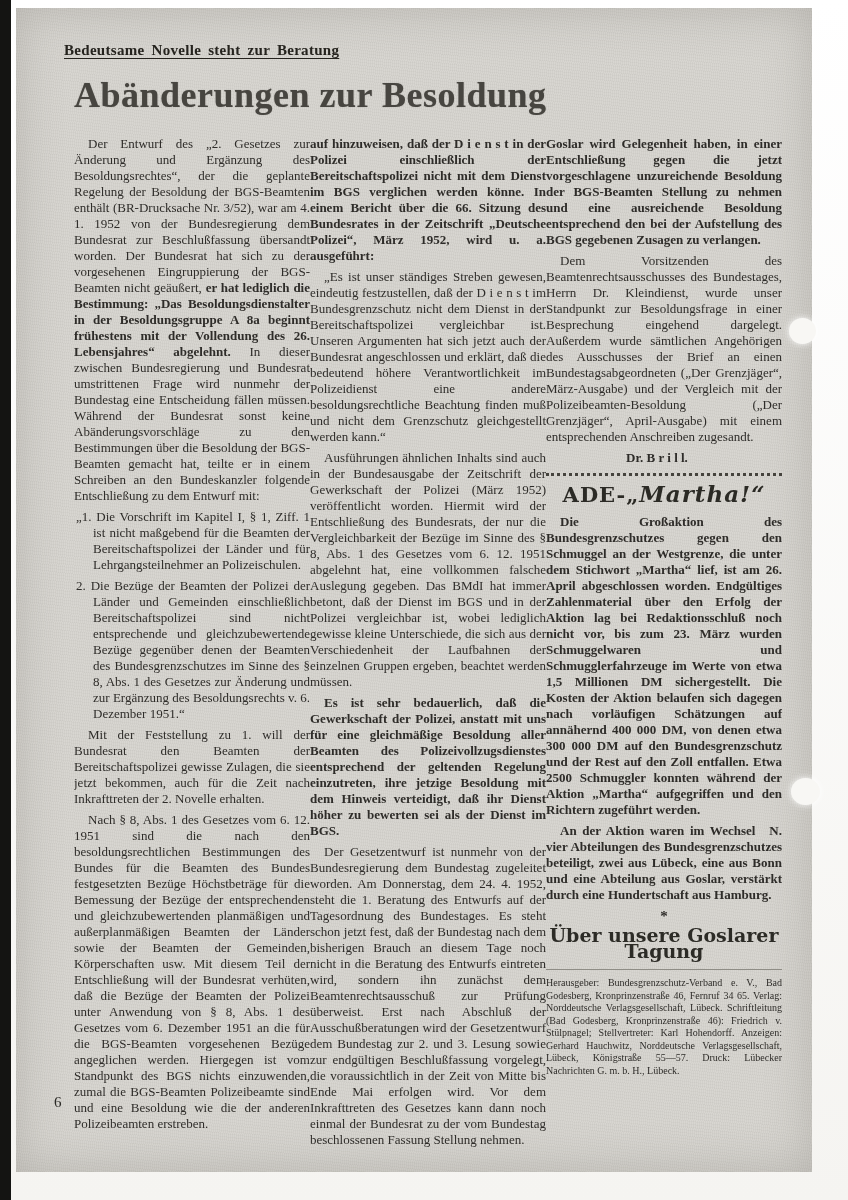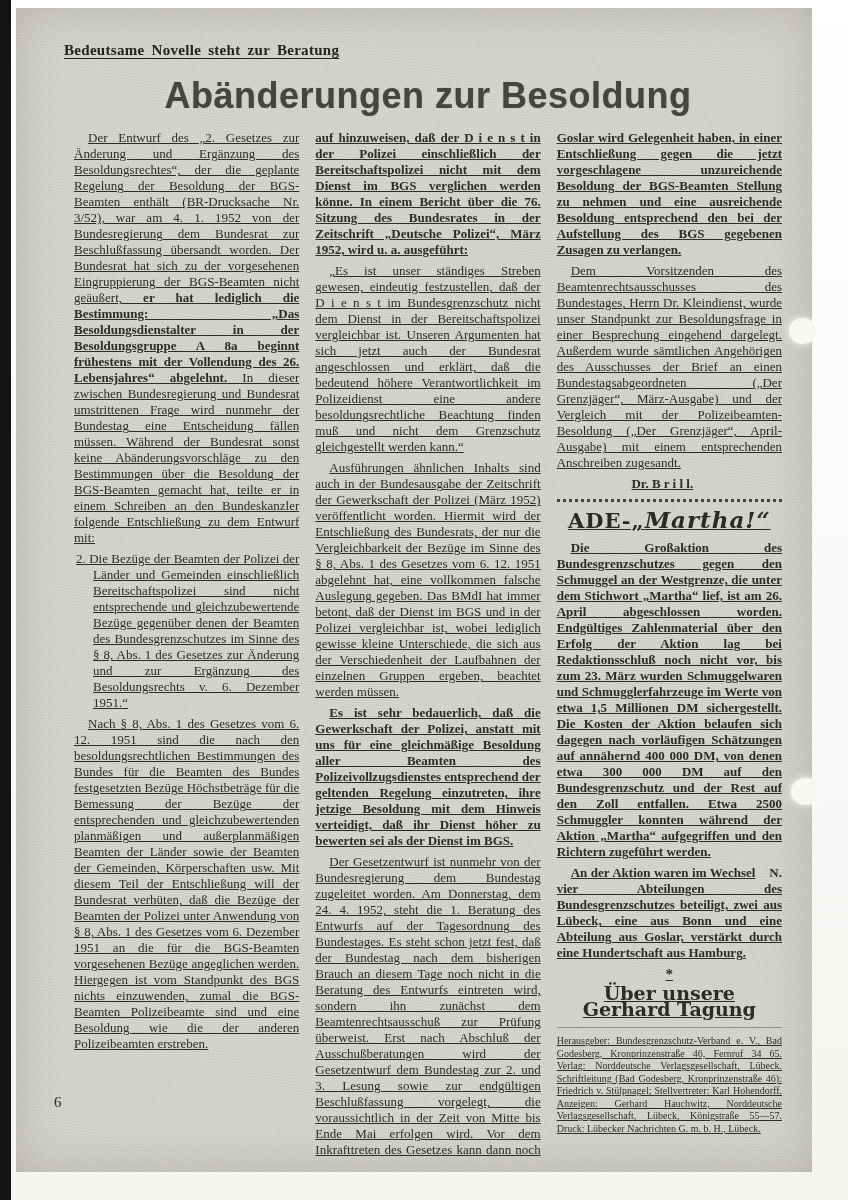--- a/index.html
+++ b/index.html
@@ -23,26 +23,26 @@
     box-shadow:inset 0 0 46px rgba(105,102,95,.28);
     overflow:hidden;
     color:#2e2c29;
   }
   .kicker{
     font-weight:bold;font-size:15px;letter-spacing:.3px;word-spacing:3px;
     text-decoration:underline;text-underline-offset:3px;
     margin:34px 0 0 -10px;color:#25231e;
   }
   .title{
-    font-family:Liberation Sans, sans-serif;font-weight:bold;
+    font-family:Liberation Serif, serif;font-weight:bold;
     font-size:36px;line-height:1.15;letter-spacing:.5px;
-    text-align:center;margin:16px 0 0 0;color:#474540;
+    text-align:left;margin:16px 0 0 0;color:#474540;
     text-shadow:0 0 1px rgba(62,60,54,.45);
   }
-  .columns{display:flex;gap:16px;margin-top:14px;height:1030px;overflow:hidden;text-decoration:underline;}
+  .columns{display:flex;gap:0;margin-top:20px;height:1030px;overflow:hidden;}
   .col{flex:1;min-width:0;font-size:13px;line-height:16px;text-align:justify;hyphens:auto;}
   .para{margin:0 0 5px;}
   .ind{text-indent:14px;}
   .b{font-weight:bold;}
   .hang{padding-left:17px;text-indent:-17px;margin:0 0 5px 2px;}
   .marker{font-weight:normal;}
   .sig{text-align:center;padding-right:14px;margin:2px 0 6px;font-weight:bold;}
   .dotrule{border-top:3px dotted #45433d;margin:7px 0 10px;}
   .mhead{text-align:center;margin:0 0 8px;white-space:nowrap;}
   .ade{font-family:"DejaVu Serif",serif;font-weight:bold;font-size:21px;letter-spacing:1px;color:#2b2a25;text-align:center;}
@@ -65,40 +65,42 @@
 <div class="scan-root">
   <div class="edge-strip"></div>
 
   <div class="page">
     <div class="kicker">Bedeutsame Novelle steht zur Beratung</div>
     <h1 class="title">Abänderungen zur Besoldung</h1>
 
     <div class="columns">
       <div class="col" id="col1">
           <p class="para ind"><span>Der Entwurf des „2. Gesetzes zur Änderung und Ergänzung des Besoldungsrechtes“, der die geplante Regelung der Besoldung der BGS-Beamten enthält (BR-Drucksache Nr. 3/52), war am 4. 1. 1952 von der Bundesregierung dem Bundesrat zur Beschlußfassung übersandt worden. Der Bundesrat hat sich zu der vorgesehenen Eingruppierung der BGS-Beamten nicht geäußert, </span><span class="b">er hat lediglich die Bestimmung: „Das Besoldungsdienstalter in der Besoldungsgruppe A 8a beginnt frühestens mit der Vollendung des 26. Lebensjahres“ abgelehnt.</span><span> In dieser zwischen Bundesregierung und Bundesrat umstrittenen Frage wird nunmehr der Bundestag eine Entscheidung fällen müssen. Während der Bundesrat sonst keine Abänderungsvorschläge zu den Bestimmungen über die Besoldung der BGS-Beamten gemacht hat, teilte er in einem Schreiben an den Bundeskanzler folgende Entschließung zu dem Entwurf mit:</span></p>
+          <p class="para hang"><span class="marker">„1. </span><span>Die Vorschrift im Kapitel I, § 1, Ziff. 1 ist nicht maßgebend für die Beamten der Bereitschaftspolizei der Länder und für Lehrgangsteilnehmer an Polizeischulen.</span></p>
           <p class="para hang"><span class="marker">2. </span><span>Die Bezüge der Beamten der Polizei der Länder und Gemeinden einschließlich Bereitschaftspolizei sind nicht entsprechende und gleichzubewertende Bezüge gegenüber denen der Beamten des Bundesgrenzschutzes im Sinne des § 8, Abs. 1 des Gesetzes zur Änderung und zur Ergänzung des Besoldungsrechts v. 6. Dezember 1951.“</span></p>
+          <p class="para ind"><span>Mit der Feststellung zu 1. will der Bundesrat den Beamten der Bereitschaftspolizei gewisse Zulagen, die sie jetzt bekommen, auch für die Zeit nach Inkrafttreten der 2. Novelle erhalten.</span></p>
           <p class="para ind"><span>Nach § 8, Abs. 1 des Gesetzes vom 6. 12. 1951 sind die nach den besoldungsrechtlichen Bestimmungen des Bundes für die Beamten des Bundes festgesetzten Bezüge Höchstbeträge für die Bemessung der Bezüge der entsprechenden und gleichzubewertenden planmäßigen und außerplanmäßigen Beamten der Länder sowie der Beamten der Gemeinden, Körperschaften usw. Mit diesem Teil der Entschließung will der Bundesrat verhüten, daß die Bezüge der Beamten der Polizei unter Anwendung von § 8, Abs. 1 des Gesetzes vom 6. Dezember 1951 an die für die BGS-Beamten vorgesehenen Bezüge angeglichen werden. Hiergegen ist vom Standpunkt des BGS nichts einzuwenden, zumal die BGS-Beamten Polizeibeamte sind und eine Besoldung wie die der anderen Polizeibeamten erstreben.</span></p>
         </div>
       <div class="col" id="col2">
-          <p class="para"><span class="b">auf hinzuweisen, daß der D i e n s t in der Polizei einschließlich der Bereitschaftspolizei nicht mit dem Dienst im BGS verglichen werden könne. In einem Bericht über die 76. Sitzung des Bundesrates in der Zeitschrift „Deutsche Polizei“, März 1952, wird u. a. ausgeführt:</span></p>
+          <p class="para"><span class="b">auf hinzuweisen, daß der D i e n s t in der Polizei einschließlich der Bereitschaftspolizei nicht mit dem Dienst im BGS verglichen werden könne. In einem Bericht über die 66. Sitzung des Bundesrates in der Zeitschrift „Deutsche Polizei“, März 1952, wird u. a. ausgeführt:</span></p>
           <p class="para ind"><span>„Es ist unser ständiges Streben gewesen, eindeutig festzustellen, daß der D i e n s t im Bundesgrenzschutz nicht dem Dienst in der Bereitschaftspolizei vergleichbar ist. Unseren Argumenten hat sich jetzt auch der Bundesrat angeschlossen und erklärt, daß die bedeutend höhere Verantwortlichkeit im Polizeidienst eine andere besoldungsrechtliche Beachtung finden muß und nicht dem Grenzschutz gleichgestellt werden kann.“</span></p>
           <p class="para ind"><span>Ausführungen ähnlichen Inhalts sind auch in der Bundesausgabe der Zeitschrift der Gewerkschaft der Polizei (März 1952) veröffentlicht worden. Hiermit wird der Entschließung des Bundesrats, der nur die Vergleichbarkeit der Bezüge im Sinne des § 8, Abs. 1 des Gesetzes vom 6. 12. 1951 abgelehnt hat, eine vollkommen falsche Auslegung gegeben. Das BMdI hat immer betont, daß der Dienst im BGS und in der Polizei vergleichbar ist, wobei lediglich gewisse kleine Unterschiede, die sich aus der Verschiedenheit der Laufbahnen der einzelnen Gruppen ergeben, beachtet werden müssen.</span></p>
           <p class="para ind"><span class="b">Es ist sehr bedauerlich, daß die Gewerkschaft der Polizei, anstatt mit uns für eine gleichmäßige Besoldung aller Beamten des Polizeivollzugsdienstes entsprechend der geltenden Regelung einzutreten, ihre jetzige Besoldung mit dem Hinweis verteidigt, daß ihr Dienst höher zu bewerten sei als der Dienst im BGS.</span></p>
           <p class="para ind"><span>Der Gesetzentwurf ist nunmehr von der Bundesregierung dem Bundestag zugeleitet worden. Am Donnerstag, dem 24. 4. 1952, steht die 1. Beratung des Entwurfs auf der Tagesordnung des Bundestages. Es steht schon jetzt fest, daß der Bundestag nach dem bisherigen Brauch an diesem Tage noch nicht in die Beratung des Entwurfs eintreten wird, sondern ihn zunächst dem Beamtenrechtsausschuß zur Prüfung überweist. Erst nach Abschluß der Ausschußberatungen wird der Gesetzentwurf dem Bundestag zur 2. und 3. Lesung sowie zur endgültigen Beschlußfassung vorgelegt, die voraussichtlich in der Zeit von Mitte bis Ende Mai erfolgen wird. Vor dem Inkrafttreten des Gesetzes kann dann noch einmal der Bundesrat zu der vom Bundestag beschlossenen Fassung Stellung nehmen.</span></p>
         </div>
       <div class="col" id="col3">
           <p class="para"><span class="b">Goslar wird Gelegenheit haben, in einer Entschließung gegen die jetzt vorgeschlagene unzureichende Besoldung der BGS-Beamten Stellung zu nehmen und eine ausreichende Besoldung entsprechend den bei der Aufstellung des BGS gegebenen Zusagen zu verlangen.</span></p>
           <p class="para ind"><span>Dem Vorsitzenden des Beamtenrechtsausschusses des Bundestages, Herrn Dr. Kleindienst, wurde unser Standpunkt zur Besoldungsfrage in einer Besprechung eingehend dargelegt. Außerdem wurde sämtlichen Angehörigen des Ausschusses der Brief an einen Bundestagsabgeordneten („Der Grenzjäger“, März-Ausgabe) und der Vergleich mit der Polizeibeamten-Besoldung („Der Grenzjäger“, April-Ausgabe) mit einem entsprechenden Anschreiben zugesandt.</span></p>
           <p class="sig">Dr. B r i l l.</p>
           <div class="dotrule"></div>
           <div class="mhead"><span class="ade">ADE-„</span><span class="script">Martha!“</span></div>
           <p class="para ind"><span class="b">Die Großaktion des Bundesgrenzschutzes gegen den Schmuggel an der Westgrenze, die unter dem Stichwort „Martha“ lief, ist am 26. April abgeschlossen worden. Endgültiges Zahlenmaterial über den Erfolg der Aktion lag bei Redaktionsschluß noch nicht vor, bis zum 23. März wurden Schmuggelwaren und Schmugglerfahrzeuge im Werte von etwa 1,5 Millionen DM sichergestellt. Die Kosten der Aktion belaufen sich dagegen nach vorläufigen Schätzungen auf annähernd 400 000 DM, von denen etwa 300 000 DM auf den Bundesgrenzschutz und der Rest auf den Zoll entfallen. Etwa 2500 Schmuggler konnten während der Aktion „Martha“ aufgegriffen und den Richtern zugeführt werden.</span></p>
           <p class="para ind"><span class="init">N.</span><span class="b">An der Aktion waren im Wechsel vier Abteilungen des Bundesgrenzschutzes beteiligt, zwei aus Lübeck, eine aus Bonn und eine Abteilung aus Goslar, verstärkt durch eine Hundertschaft aus Hamburg.</span></p>
           <div class="star">*</div>
-          <div class="h2">Über unsere Gerhard Tagung</div>
+          <div class="h2">Über unsere Goslarer Tagung</div>
           <div class="rule"></div>
           <p class="small"><span>Herausgeber: Bundesgrenzschutz-Verband e. V., Bad Godesberg, Kronprinzenstraße 46, Fernruf 34 65. Verlag: Norddeutsche Verlagsgesellschaft, Lübeck. Schriftleitung (Bad Godesberg, Kronprinzenstraße 46): Friedrich v. Stülpnagel; Stellvertreter: Karl Hohendorff. Anzeigen: Gerhard Hauchwitz, Norddeutsche Verlagsgesellschaft, Lübeck, Königstraße 55—57. Druck: Lübecker Nachrichten G. m. b. H., Lübeck.</span></p>
         </div>
     </div>
 
     <div class="pageno">6</div>
   </div>
 
   <div class="punch punch-1"></div>
   <div class="punch punch-2"></div>

